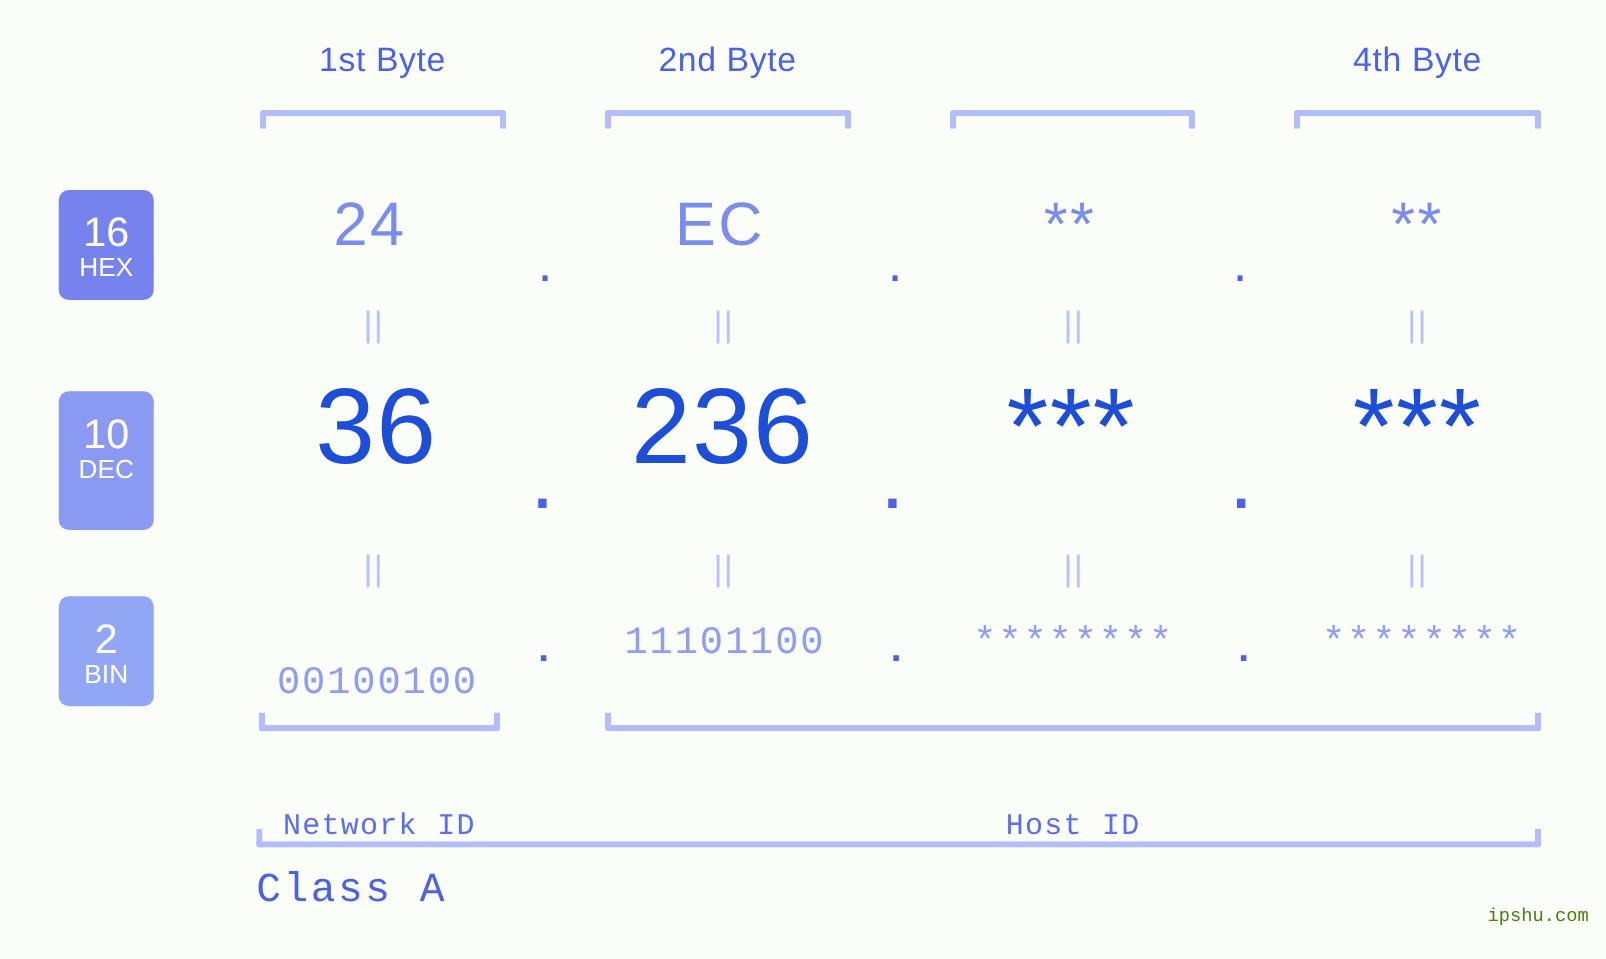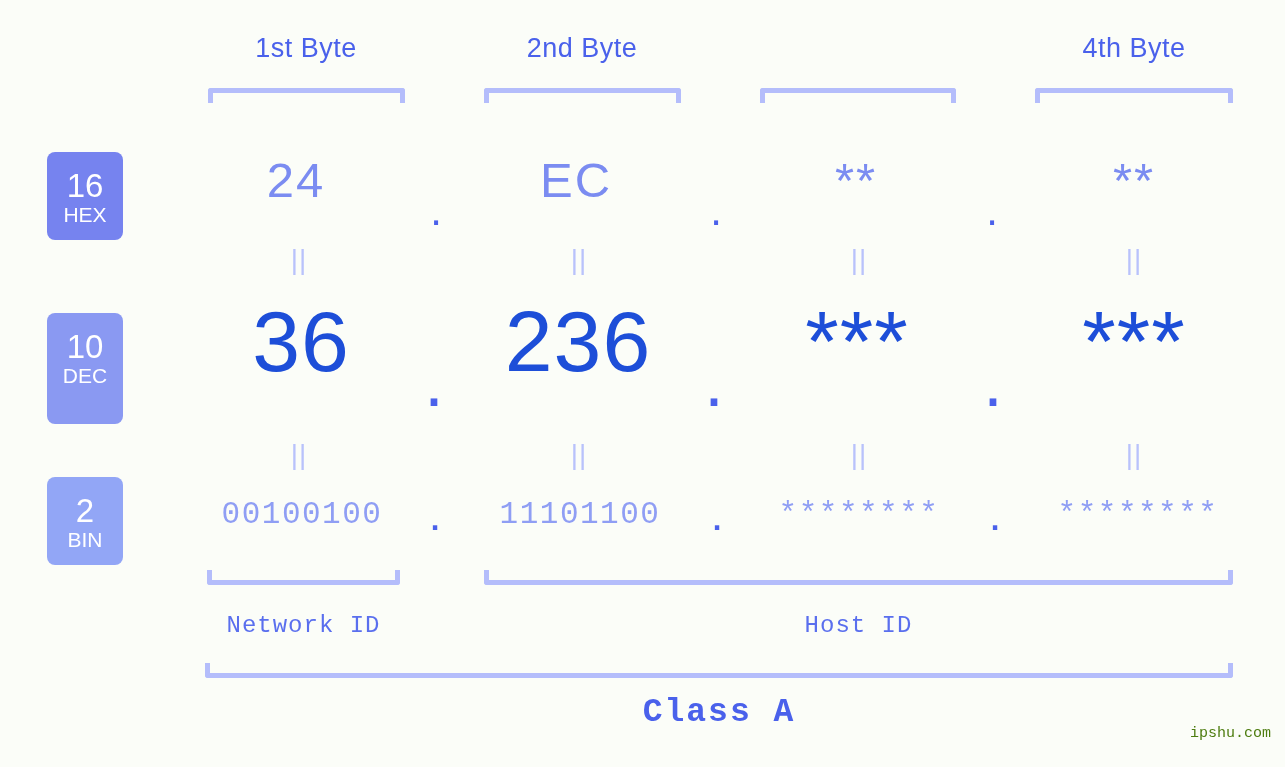--- a/index.html
+++ b/index.html
@@ -154,42 +154,40 @@
     font-family: "Liberation Sans", sans-serif;
     font-size: 28px;
     color: #b9c2fb;
     line-height: 1;
     letter-spacing: 1px;
   }
 
   
   .id-label {
     position: absolute;
-    top: 612px;
+    top: 648px;
     text-align: center;
     font-family: "Liberation Mono", monospace;
     font-size: 24px;
     color: #5a6fee;
     letter-spacing: 1px;
     white-space: nowrap;
   }
 
   
   #class-label {
     position: absolute;
     top: 694px;
     left: 205px;
     width: 1028px;
-    text-align: center;
     font-family: "Liberation Mono", monospace;
     font-size: 33px;
     color: #4a61eb;
     letter-spacing: 2px;
     white-space: nowrap;
-    font-weight: bold;
   }
 
   
   #watermark {
     position: absolute;
     right: 14px;
     bottom: 25px;
     font-family: "Liberation Mono", monospace;
     font-size: 15px;
     color: #4d7c0f;
@@ -242,21 +240,21 @@
   <div class="row-val dec-dot" style="left:701px;">.</div>
   <div class="row-val dec-val" style="left:737px;">***</div>
   <div class="row-val dec-dot" style="left:980px;">.</div>
   <div class="row-val dec-val" style="left:1014px;">***</div>
 
   <div class="eq" style="top:441px; left:284px;">||</div>
   <div class="eq" style="top:441px; left:564px;">||</div>
   <div class="eq" style="top:441px; left:844px;">||</div>
   <div class="eq" style="top:441px; left:1119px;">||</div>
 
-  <div class="row-val bin-val" style="left:182px;">00100100</div>
+  <div class="row-val bin-val" style="left:182px;margin-top:32px;">00100100</div>
   <div class="row-val bin-dot" style="left:424px;">.</div>
   <div class="row-val bin-val" style="left:460px;">11101100</div>
   <div class="row-val bin-dot" style="left:706px;">.</div>
   <div class="row-val bin-val" style="left:739px;">********</div>
   <div class="row-val bin-dot" style="left:984px;">.</div>
   <div class="row-val bin-val" style="left:1018px;">********</div>
 
   <div class="bracket-bottom" style="top:570px; left:207px; width:193px;"></div>
   <div class="bracket-bottom" style="top:570px; left:484px; width:749px;"></div>
 

